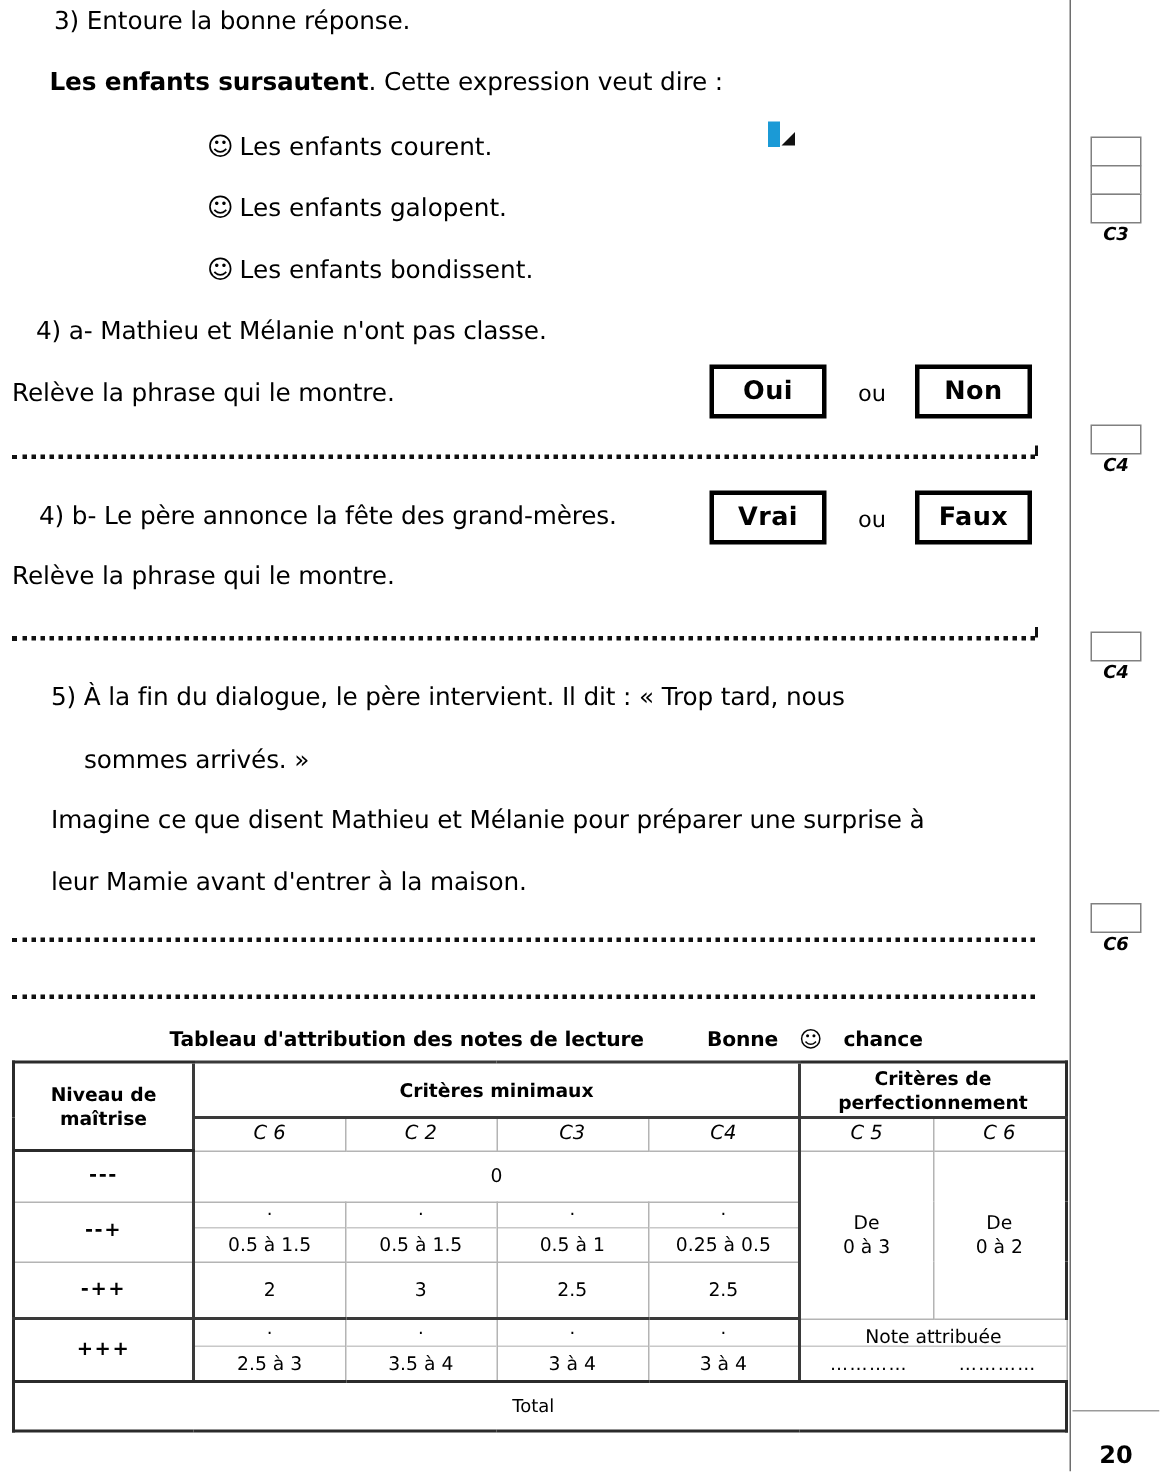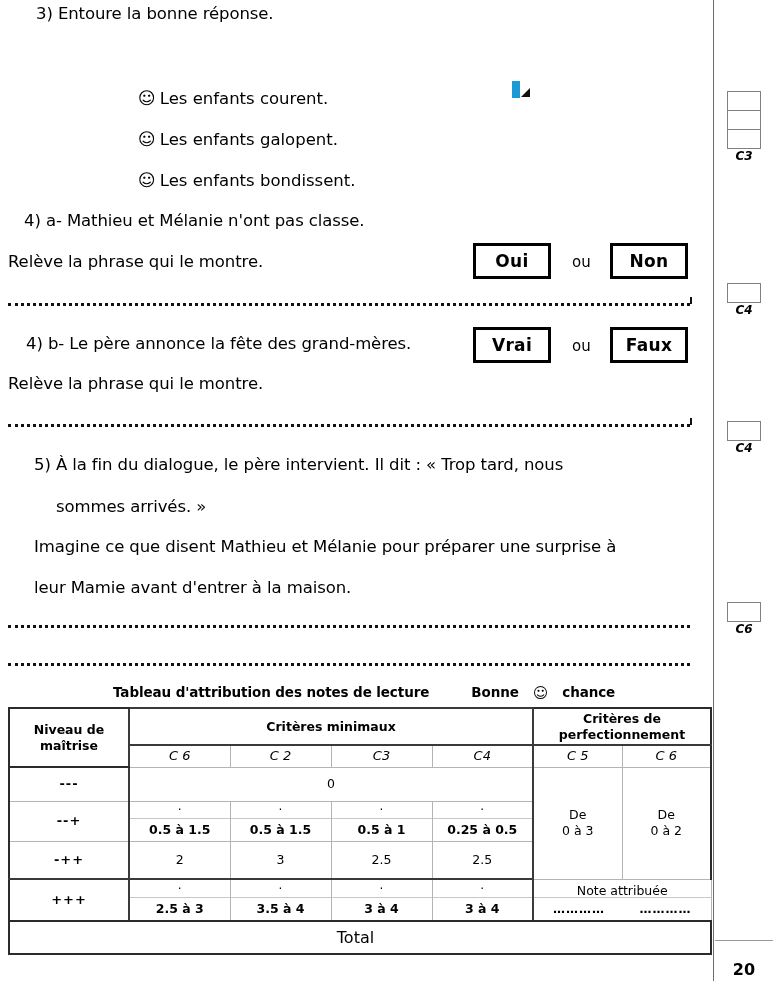--- a/index.html
+++ b/index.html
@@ -227,39 +227,40 @@
     border-bottom: 1px solid #c8c8c8;
     position: relative;
   }
   .rng-dot::after {
     content: ".";
     position: absolute;
     left: 50%; top: -5px;
     transform: translateX(-50%);
     font-size: 12px;
   }
-  .rng-val { display: block; padding-top: 3px; font-weight: bold; }
+  .rng-val { display: block; padding-top: 3px; }
   .dotted-blank { letter-spacing: 1px; font-size: 12px; }
   #total-row-cell {
     text-align: right;
     padding-right: 10px !important;
-    font-size: 16px;
+    font-size: 12px;
     height: 33px;
     border-left: 2px solid #2b2b2b !important;
   }
 </style>
 </head>
 <body>
 
 <div id="page">
 
   <div id="worksheet">
 
     <div class="q-text" id="ex3-title">3) Entoure la bonne réponse.</div>
 
+    <div class="q-text" id="ex3-prompt"><span class="bold">Les enfants sursautent</span><span>. Cette expression veut dire :</span></div>
 
     <div class="choice" id="choice-0"><span class="smiley-bullet">☺</span><span>Les enfants courent.</span></div>
 
     <div class="choice" id="choice-1"><span class="smiley-bullet">☺</span><span>Les enfants galopent.</span></div>
 
     <div class="choice" id="choice-2"><span class="smiley-bullet">☺</span><span>Les enfants bondissent.</span></div>
 
     <div id="cursor-artifact"></div>
 
     <div class="q-text" id="ex4a-line1">4) a- Mathieu et Mélanie n'ont pas classe.</div>

